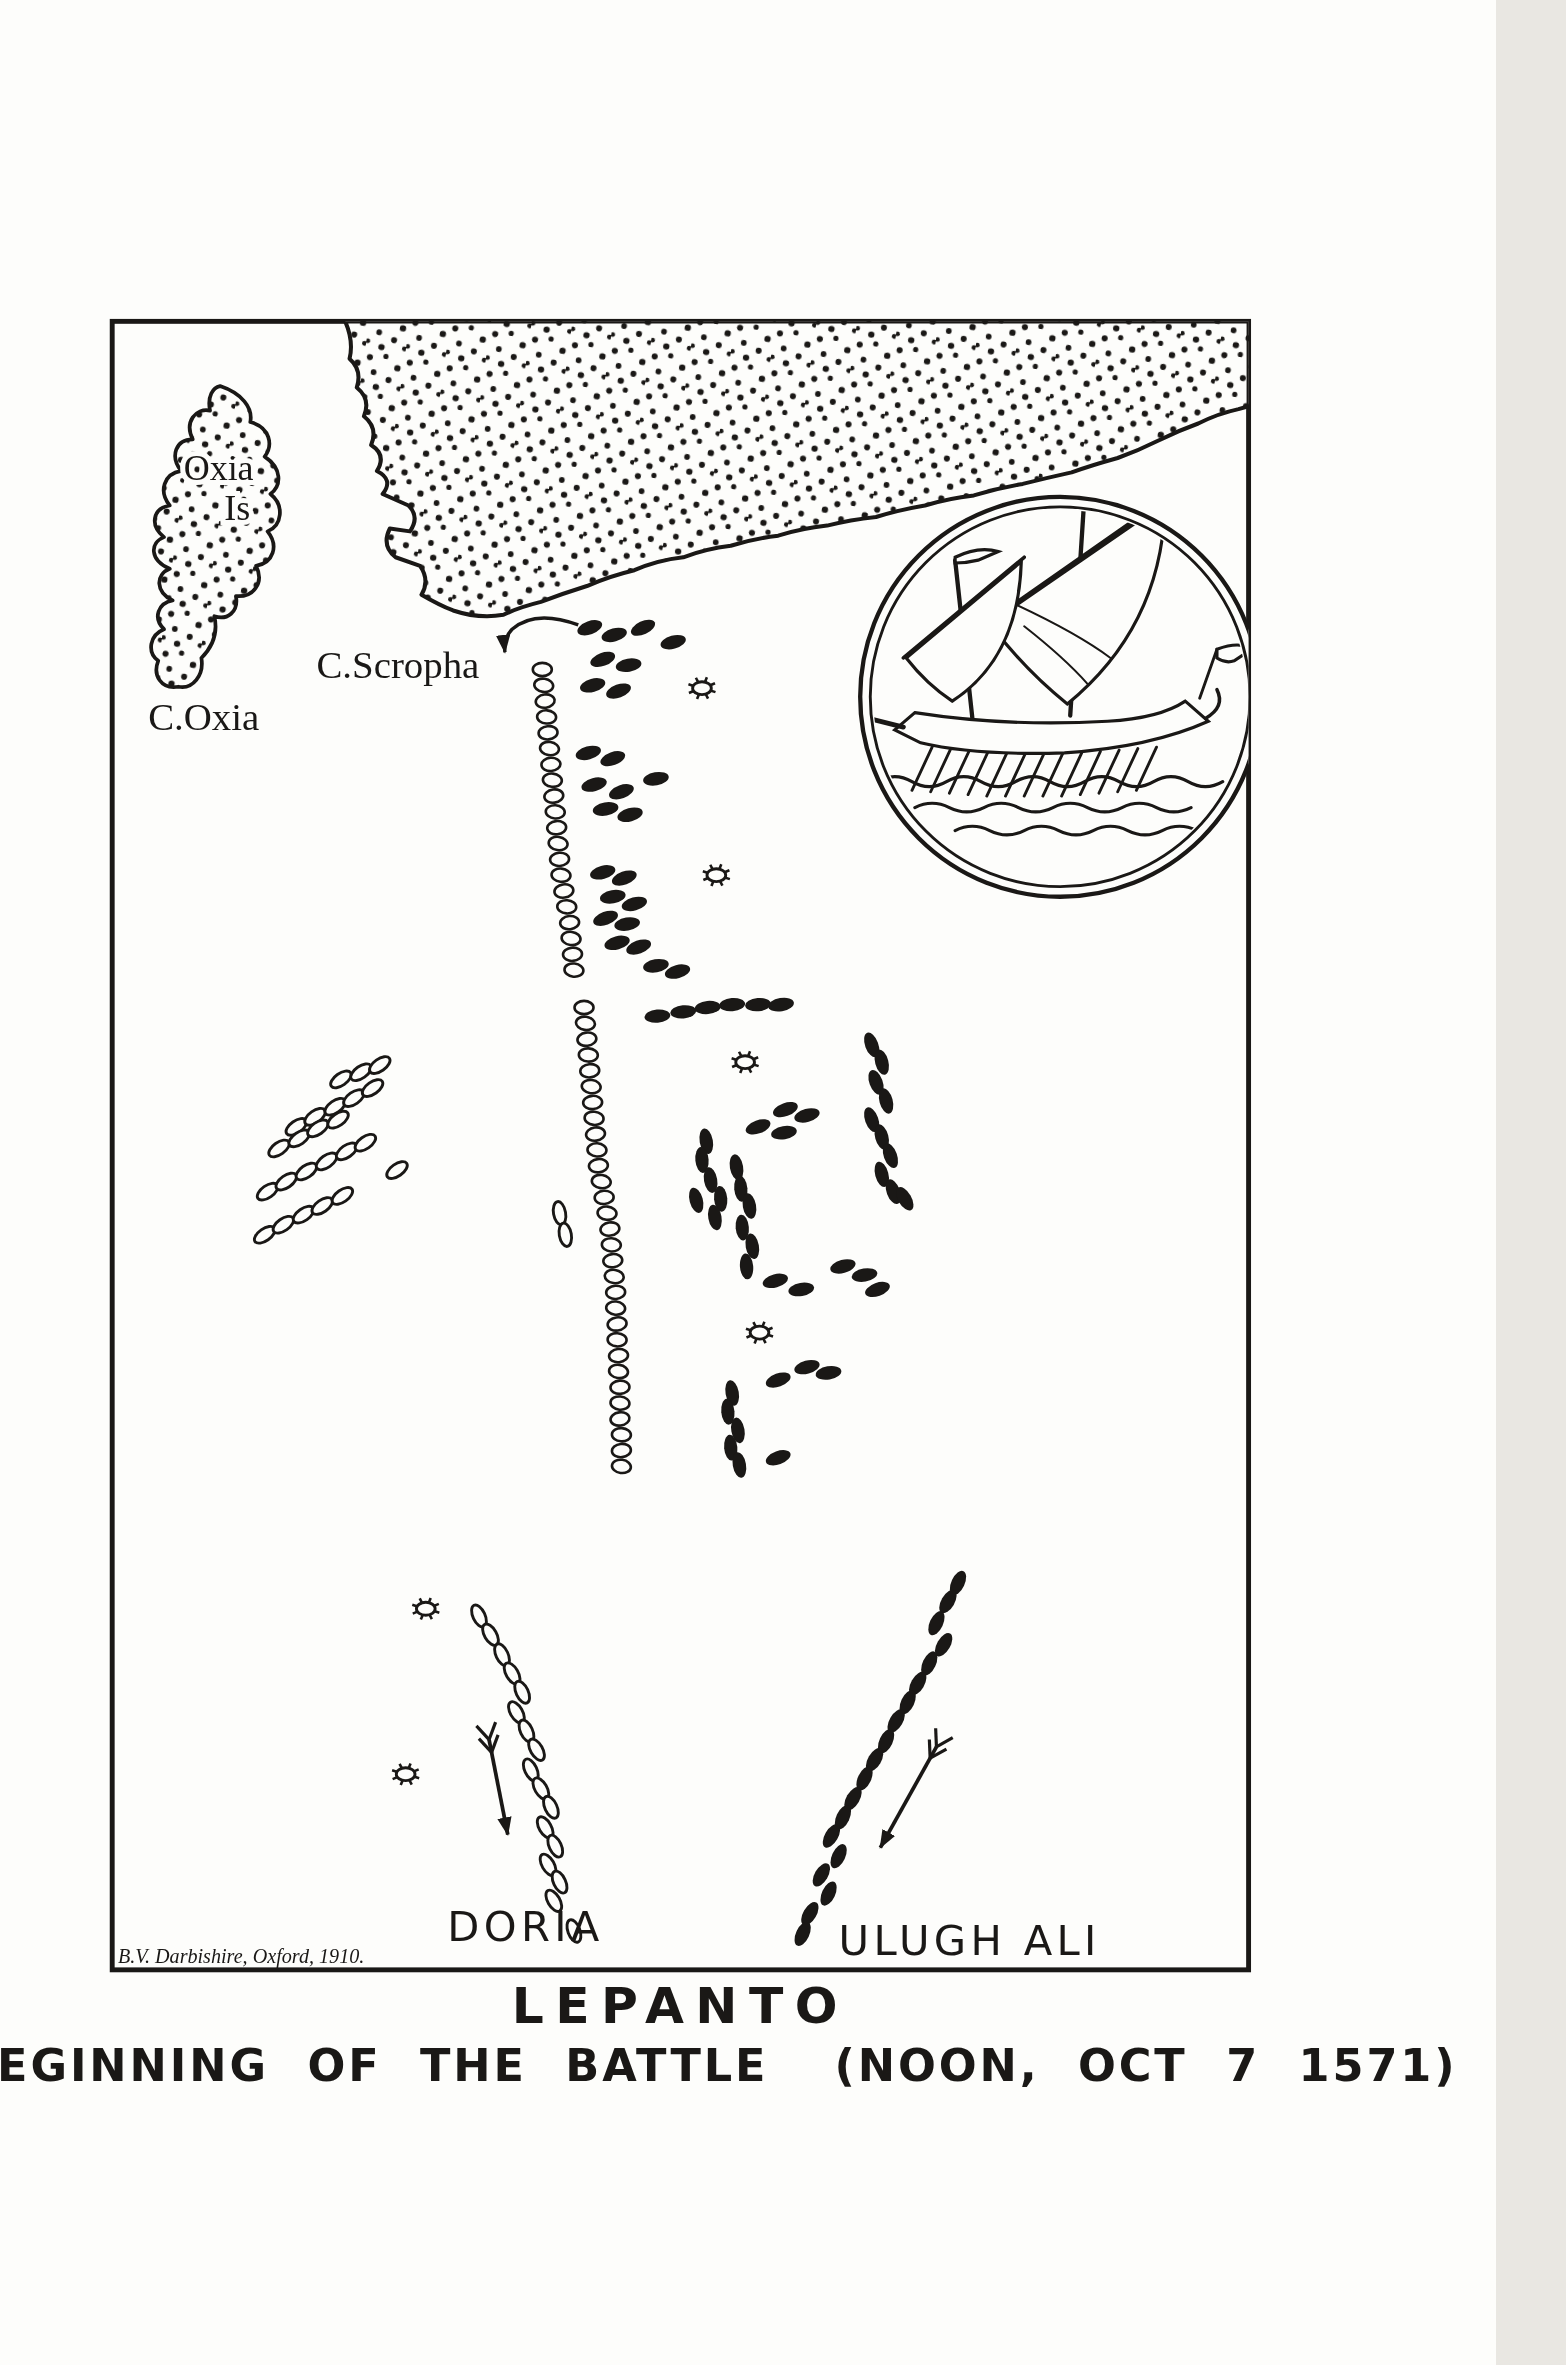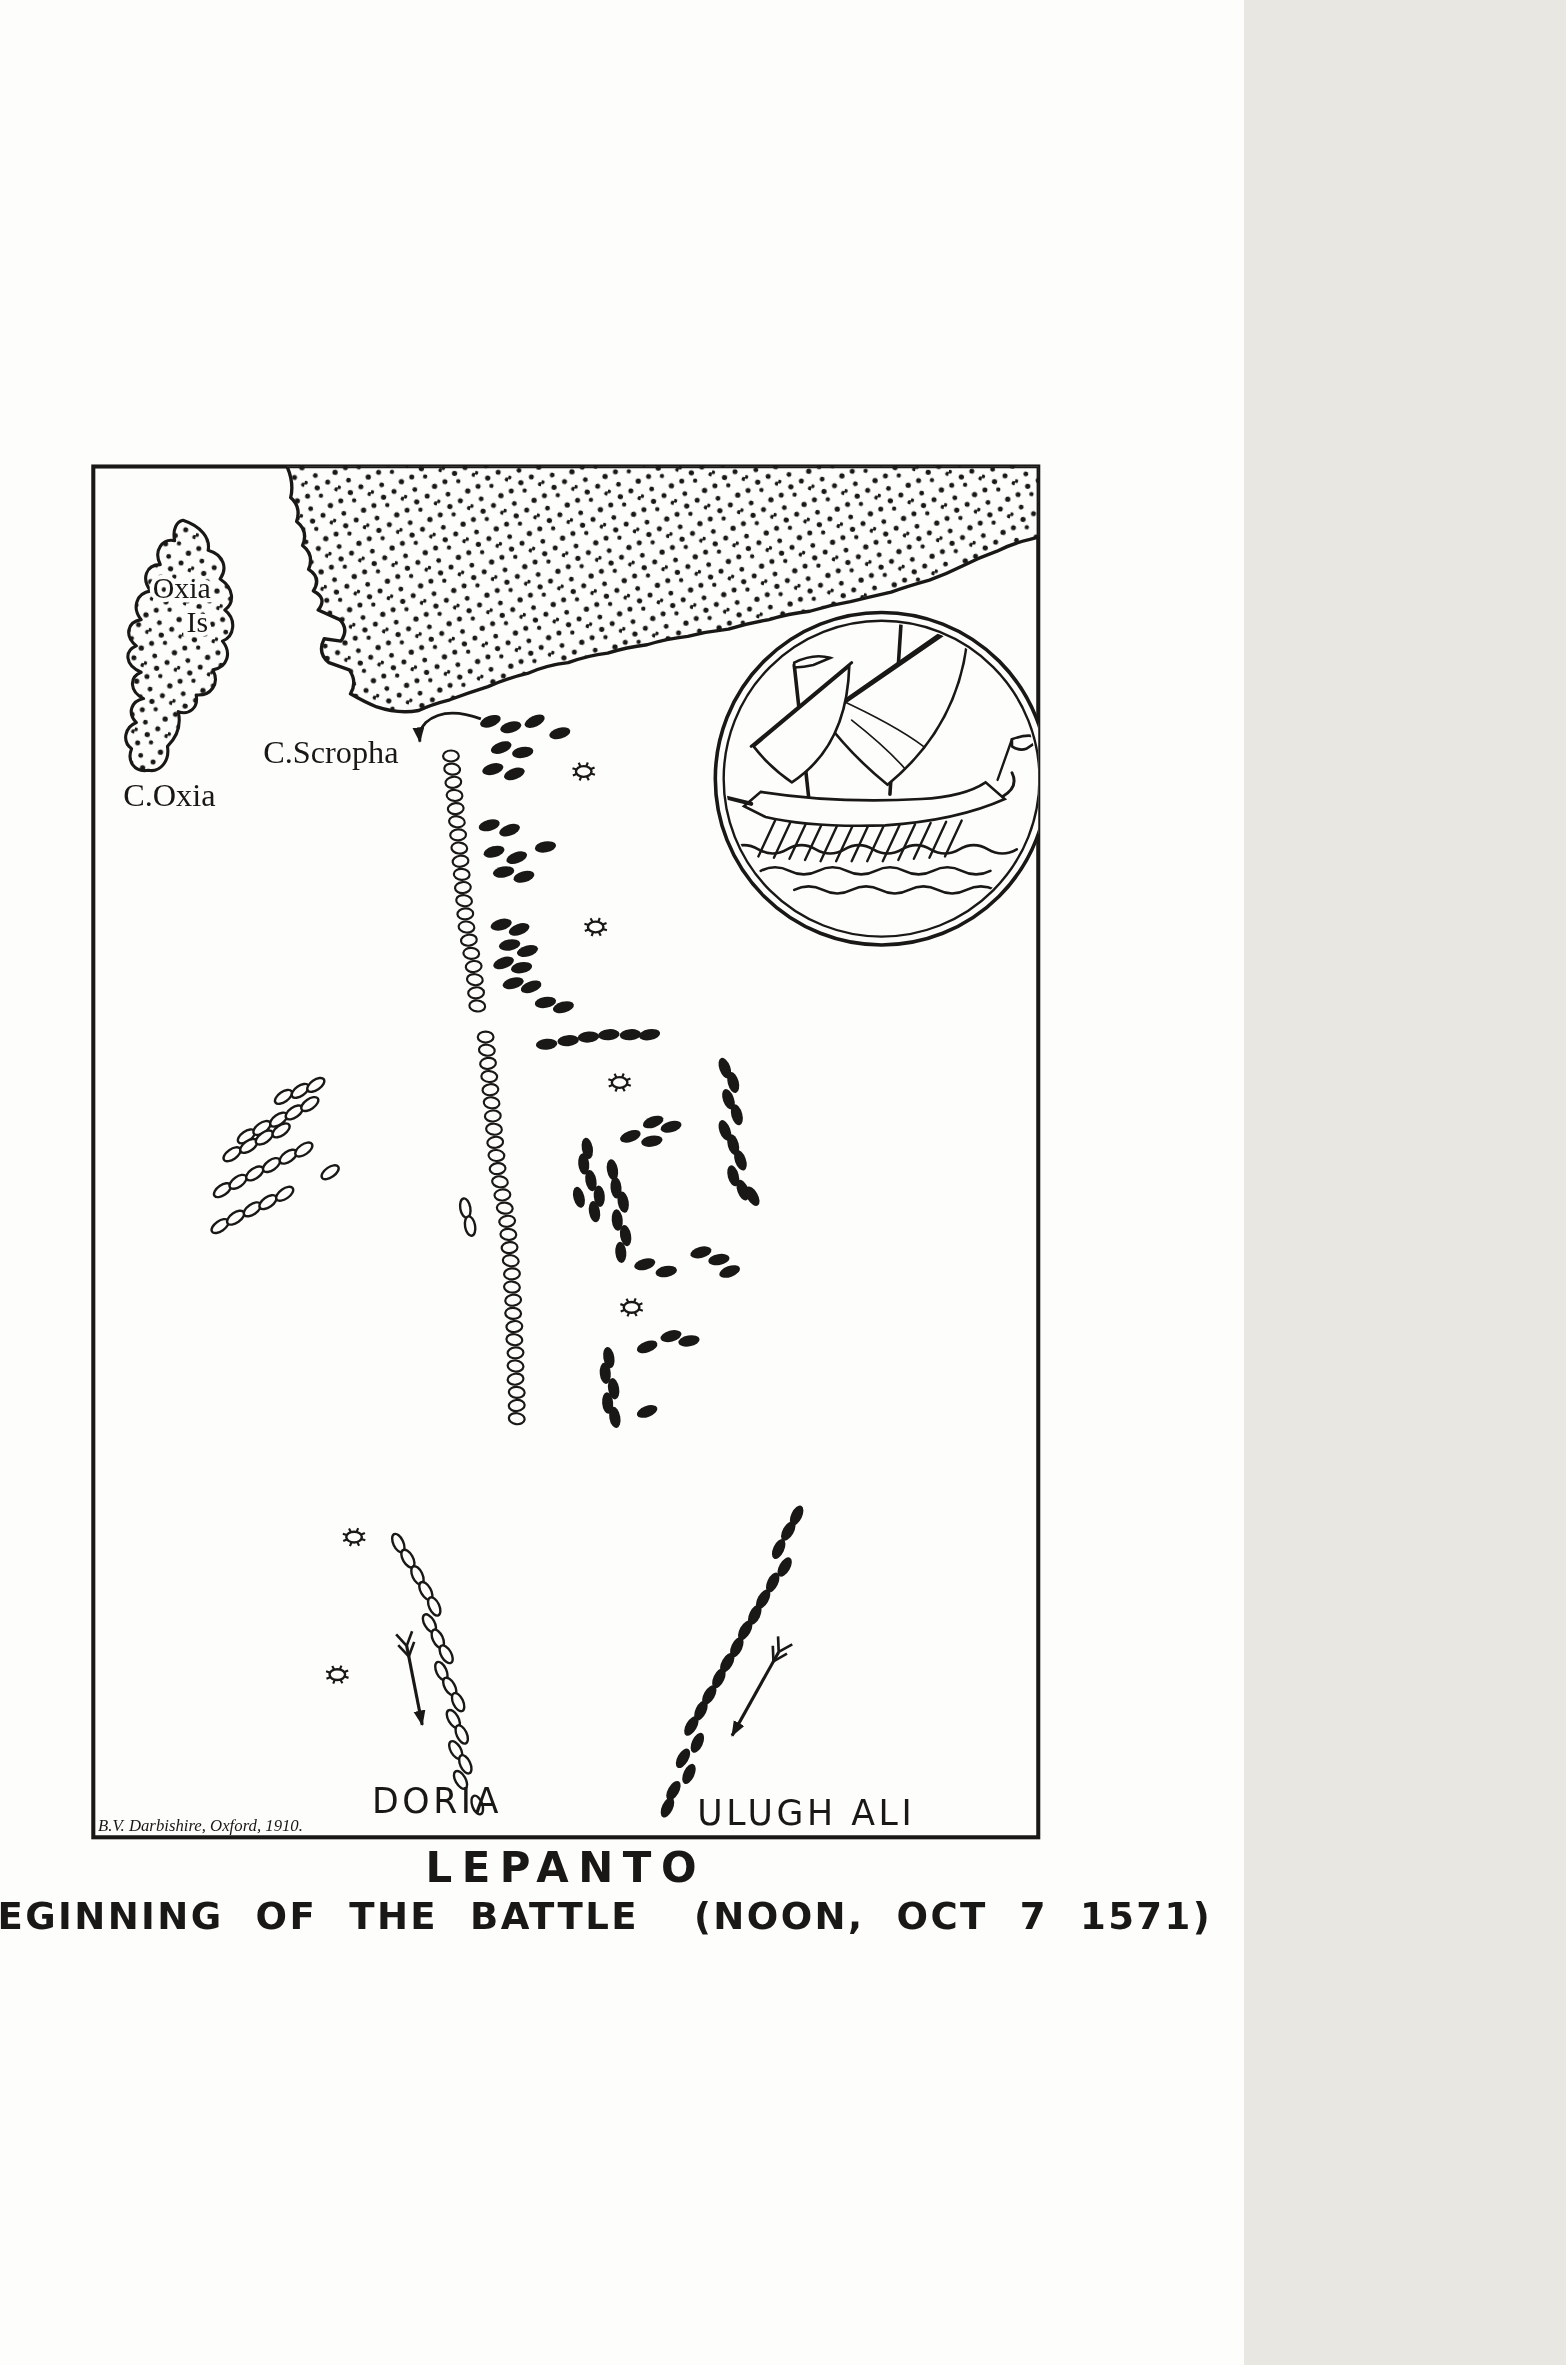--- a/index.html
+++ b/index.html
@@ -1,16 +1,16 @@
 <!DOCTYPE html>
 <html style="font-size:9px"><head>
 <meta charset="utf-8">
 <style>
   html,body{margin:0;padding:0;background:#e9e7e2;}
-  .page{width:1244px;height:2366px;background:#fdfdfb;position:relative;overflow:hidden;}
+  .page{width:1496px;height:2366px;background:#fdfdfb;position:relative;overflow:hidden;}
   svg{display:block;width:100%;height:100%;}
   text{fill:#1a1816;}
   .island-label{font-family:"Liberation Serif",serif;font-size:25px;paint-order:stroke;stroke:#fdfdfb;stroke-width:7px;}
   .place-label{font-family:"Liberation Serif",serif;font-size:27px;}
   .fleet-label{font-family:"DejaVu Sans",sans-serif;font-size:29px;letter-spacing:3px;}
   .caption-title{font-family:"DejaVu Sans",sans-serif;font-size:35px;font-weight:bold;letter-spacing:8px;}
   .caption-sub{font-family:"DejaVu Sans",sans-serif;font-size:31px;font-weight:bold;letter-spacing:2px;word-spacing:14px;}
   .signature{font-family:"Liberation Serif",serif;font-style:italic;font-size:14px;}
 </style>
 </head>

